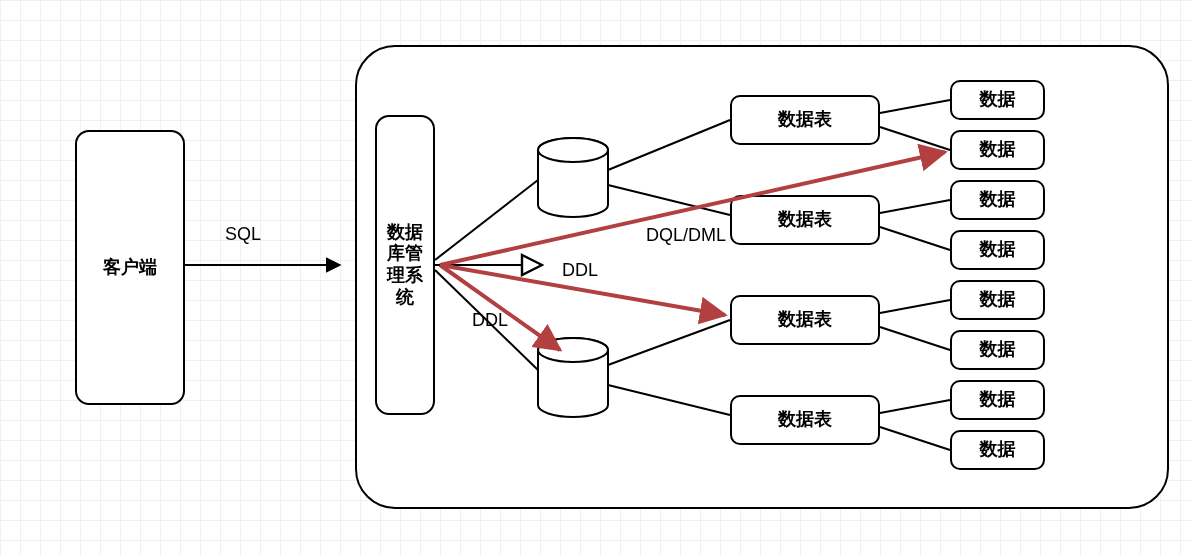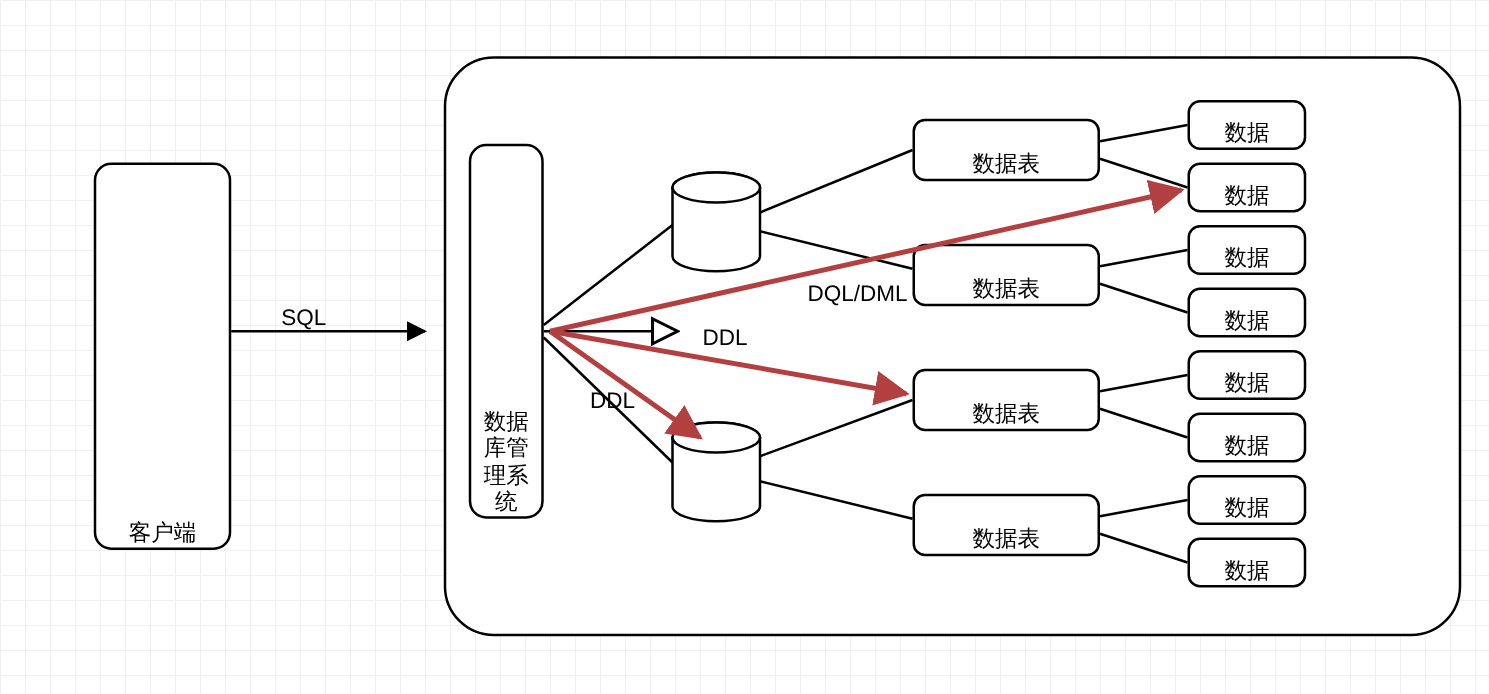--- a/index.html
+++ b/index.html
@@ -16,24 +16,25 @@
     font-size: 18px;
     color: #000;
     position: relative;
     overflow: hidden;
   }
   .node {
     position: absolute;
     box-sizing: border-box;
     text-align: center;
     display: flex;
-    align-items: flex-end;
+    align-items: center;
     justify-content: center;
     line-height: 1.2;
     background: #fff;
+    font-weight: bold;
   }
   .rounded {
     border: 2px solid #000;
     border-radius: 14px;
   }
   .small-box {
     border: 2px solid #000;
     border-radius: 10px;
     font-size: 18px;
   }
@@ -49,21 +50,21 @@
     width: 1191px;
     height: 555px;
     pointer-events: none;
   }
 </style>
 </head>
 <body>
 
 <div style="position:absolute; left:355px; top:45px; width:810px; height:460px; border:2px solid #000; border-radius:40px; background:#fff;"></div>
 
-<div class="node rounded" style="left:75px; top:130px; width:110px; height:310px;">
+<div class="node rounded" style="left:75px; top:130px; width:110px; height:275px;">
   <span>客户端</span>
 </div>
 
 <div class="node rounded" style="left:375px; top:115px; width:60px; height:300px;">
   <span style="white-space:pre-line;">数据
 库管
 理系
 统</span>
 </div>
 
@@ -98,21 +99,21 @@
 <div class="node small-box" style="left:950px; top:330px; width:95px; height:40px;">
   <span>数据</span>
 </div>
 <div class="node small-box" style="left:950px; top:380px; width:95px; height:40px;">
   <span>数据</span>
 </div>
 <div class="node small-box" style="left:950px; top:430px; width:95px; height:40px;">
   <span>数据</span>
 </div>
 
-<div class="edge-label" style="left:225px; top:244px;">SQL</div>
+<div class="edge-label" style="left:225px; top:224px;">SQL</div>
 <div class="edge-label" style="left:562px; top:260px;">DDL</div>
 <div class="edge-label" style="left:472px; top:310px;">DDL</div>
 <div class="edge-label" style="left:646px; top:225px;">DQL/DML</div>
 
 <div class="edge-label" style="left:545px; top:188px; font-size:17px;">数据库</div>
 <div class="edge-label" style="left:545px; top:388px; font-size:17px;">数据库</div>
 
 <svg class="overlay">
   <defs>
     <marker id="arrow-black" viewBox="0 0 10 10" refX="9" refY="5" markerWidth="8" markerHeight="8" orient="auto-start-reverse">

